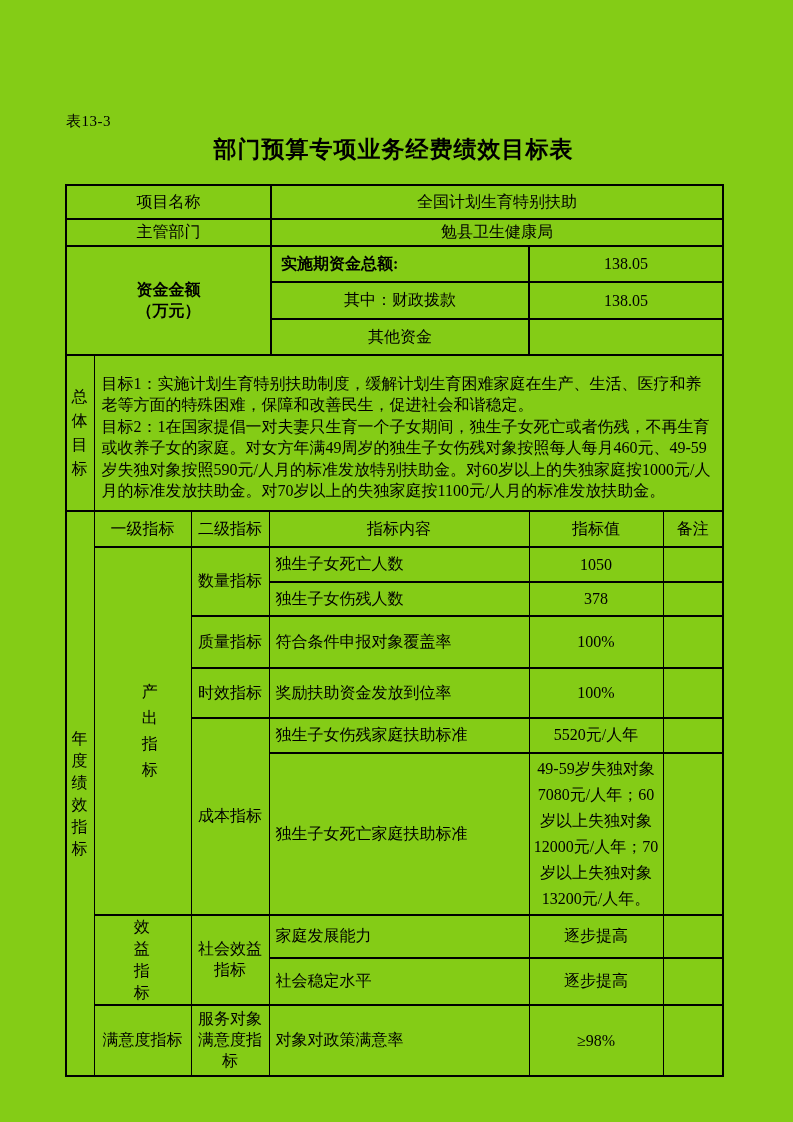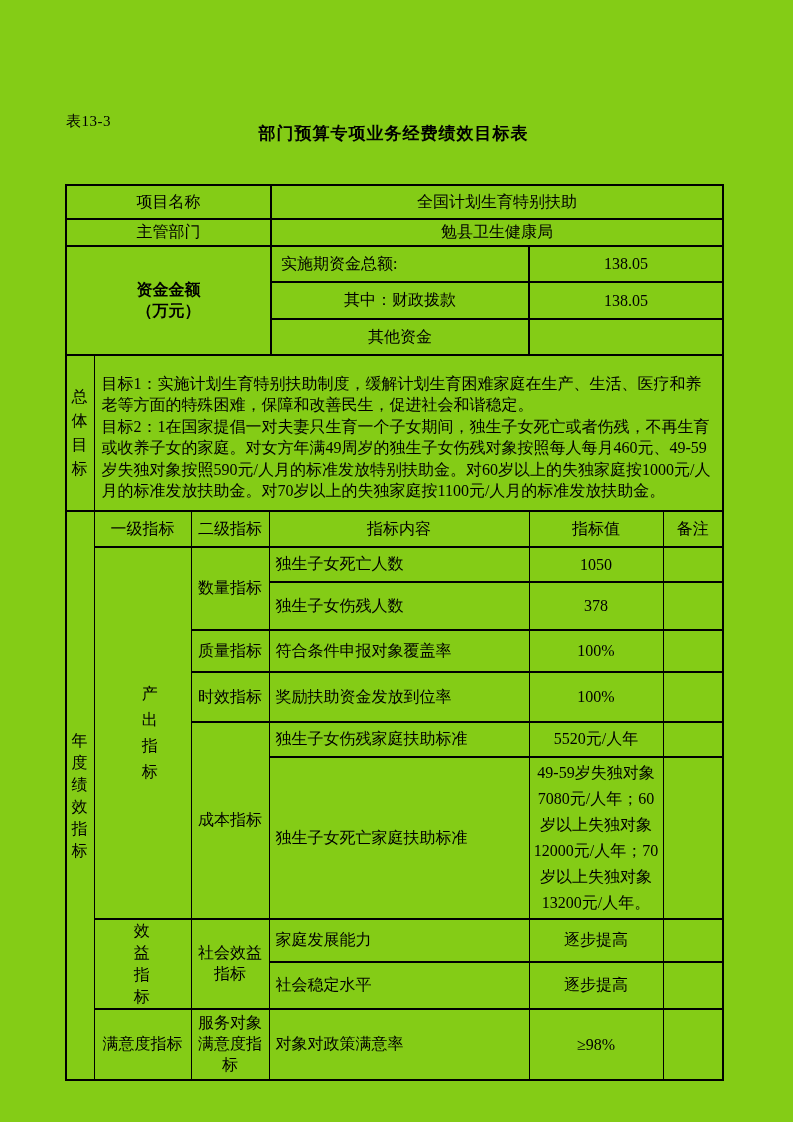--- a/index.html
+++ b/index.html
@@ -9,41 +9,41 @@
     font-family: "Liberation Serif", "DejaVu Serif", serif;
     color: #000;
     position: relative;
   }
   .page { position: absolute; inset: 0; background: #84cc16; }
   .doc-label {
     position: absolute; left: 66px; top: 112px;
     font-size: 15px; letter-spacing: 0.5px;
   }
   .doc-title {
-    position: absolute; left: 65px; top: 122px; width: 657px;
-    text-align: center; font-size: 17px; font-weight: bold;
+    position: absolute; left: 65px; top: 134px; width: 657px;
+    text-align: center; font-size: 23px; font-weight: bold;
     letter-spacing: 1px;
   }
   .content { position: absolute; left: 65px; top: 184px; width: 657px; }
   table {
     border-collapse: collapse; table-layout: fixed; width: 657px;
     font-size: 16px;
   }
   table.t2, table.t3 { margin-top: -2px; }
   td {
     border: 1px solid #000;
     text-align: center; vertical-align: middle;
     padding: 2px 4px;
     overflow: hidden;
   }
   table { border: 2px solid #000; }
   .t1 td { border-width: 2px; }
   .t3 td { border-top-width: 2px; border-bottom-width: 2px; }
   .pre { white-space: pre-line; font-weight: bold; }
-  .al { text-align: left; padding-left: 9px; }
+  .al { text-align: left; padding-left: 9px; font-weight: bold; }
   .goal-cell {
     text-align: left; vertical-align: middle;
     padding: 12px 8px 4px 7px;
     line-height: 21.5px; font-size: 16px;
     white-space: pre-line;
   }
   .vcell { padding: 0; }
   .vtxt {
     display: inline-block; width: 1.1em;
     word-break: break-all; text-align: left;
@@ -136,26 +136,26 @@
 
       <tr style="height:35px">
         <td rowspan="6" class="vcell lh26">
           <span class="vtxt">产出指标</span>
         </td>
         <td rowspan="2">数量指标</td>
         <td class="content-cell">独生子女死亡人数</td>
         <td>1050</td>
         <td></td>
       </tr>
-      <tr style="height:48px">
+      <tr style="height:34px">
         <td class="content-cell">独生子女伤残人数</td>
         <td>378</td>
         <td></td>
       </tr>
-      <tr style="height:42px">
+      <tr style="height:52px">
         <td>质量指标</td>
         <td class="content-cell">符合条件申报对象覆盖率</td>
         <td>100%</td>
         <td></td>
       </tr>
       <tr style="height:50px">
         <td>时效指标</td>
         <td class="content-cell">奖励扶助资金发放到位率</td>
         <td>100%</td>
         <td></td>

